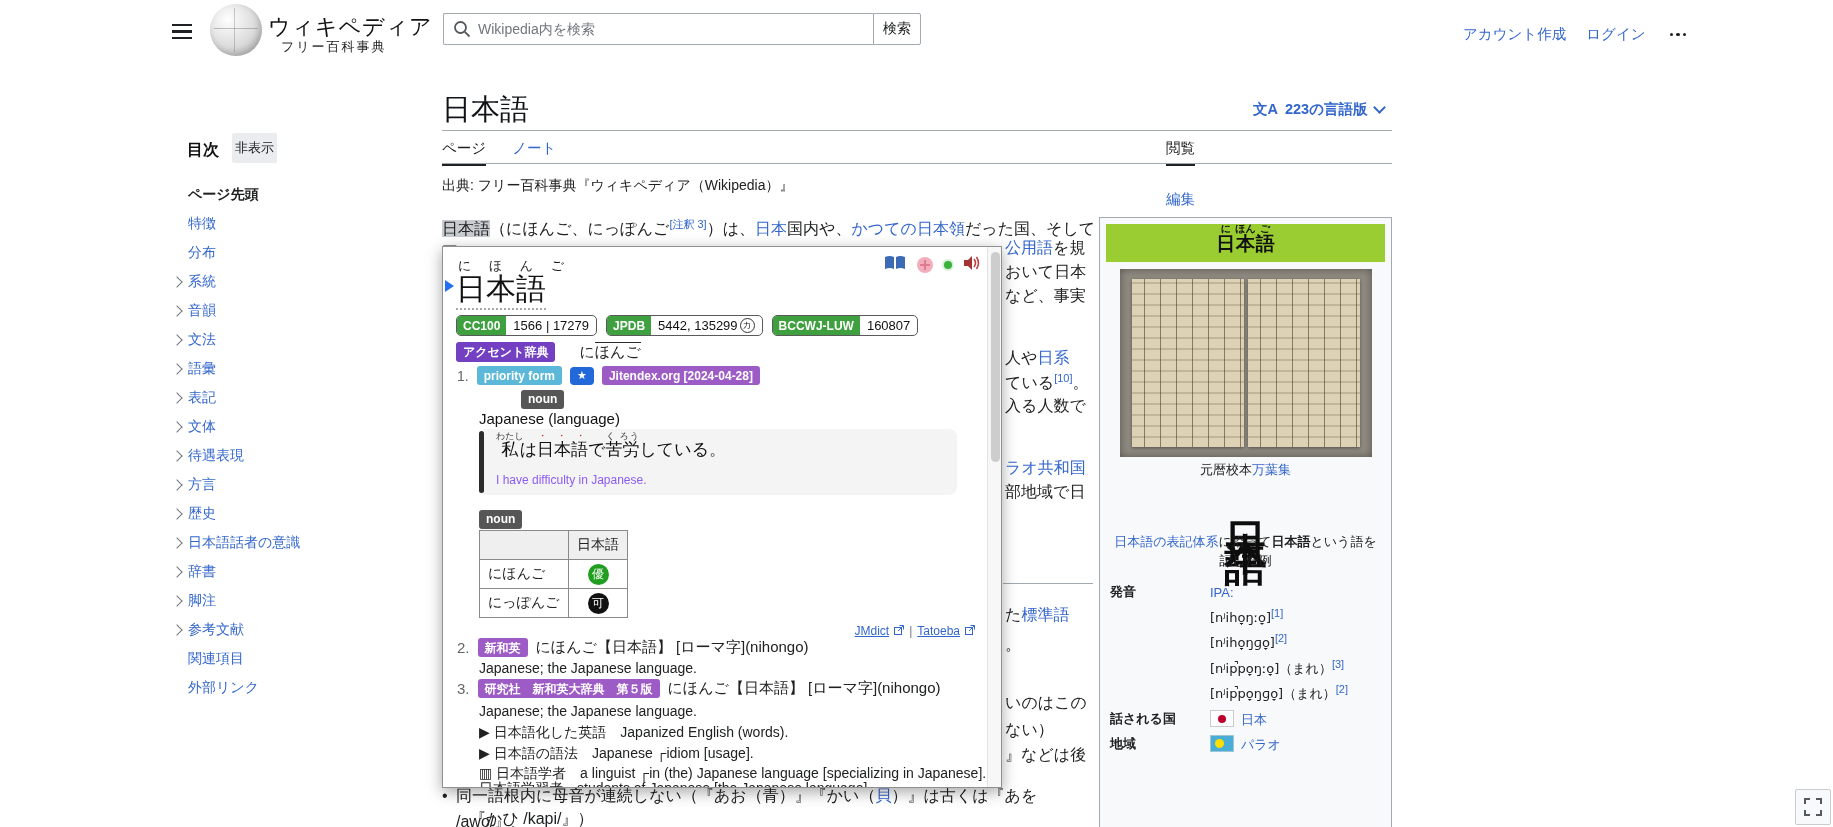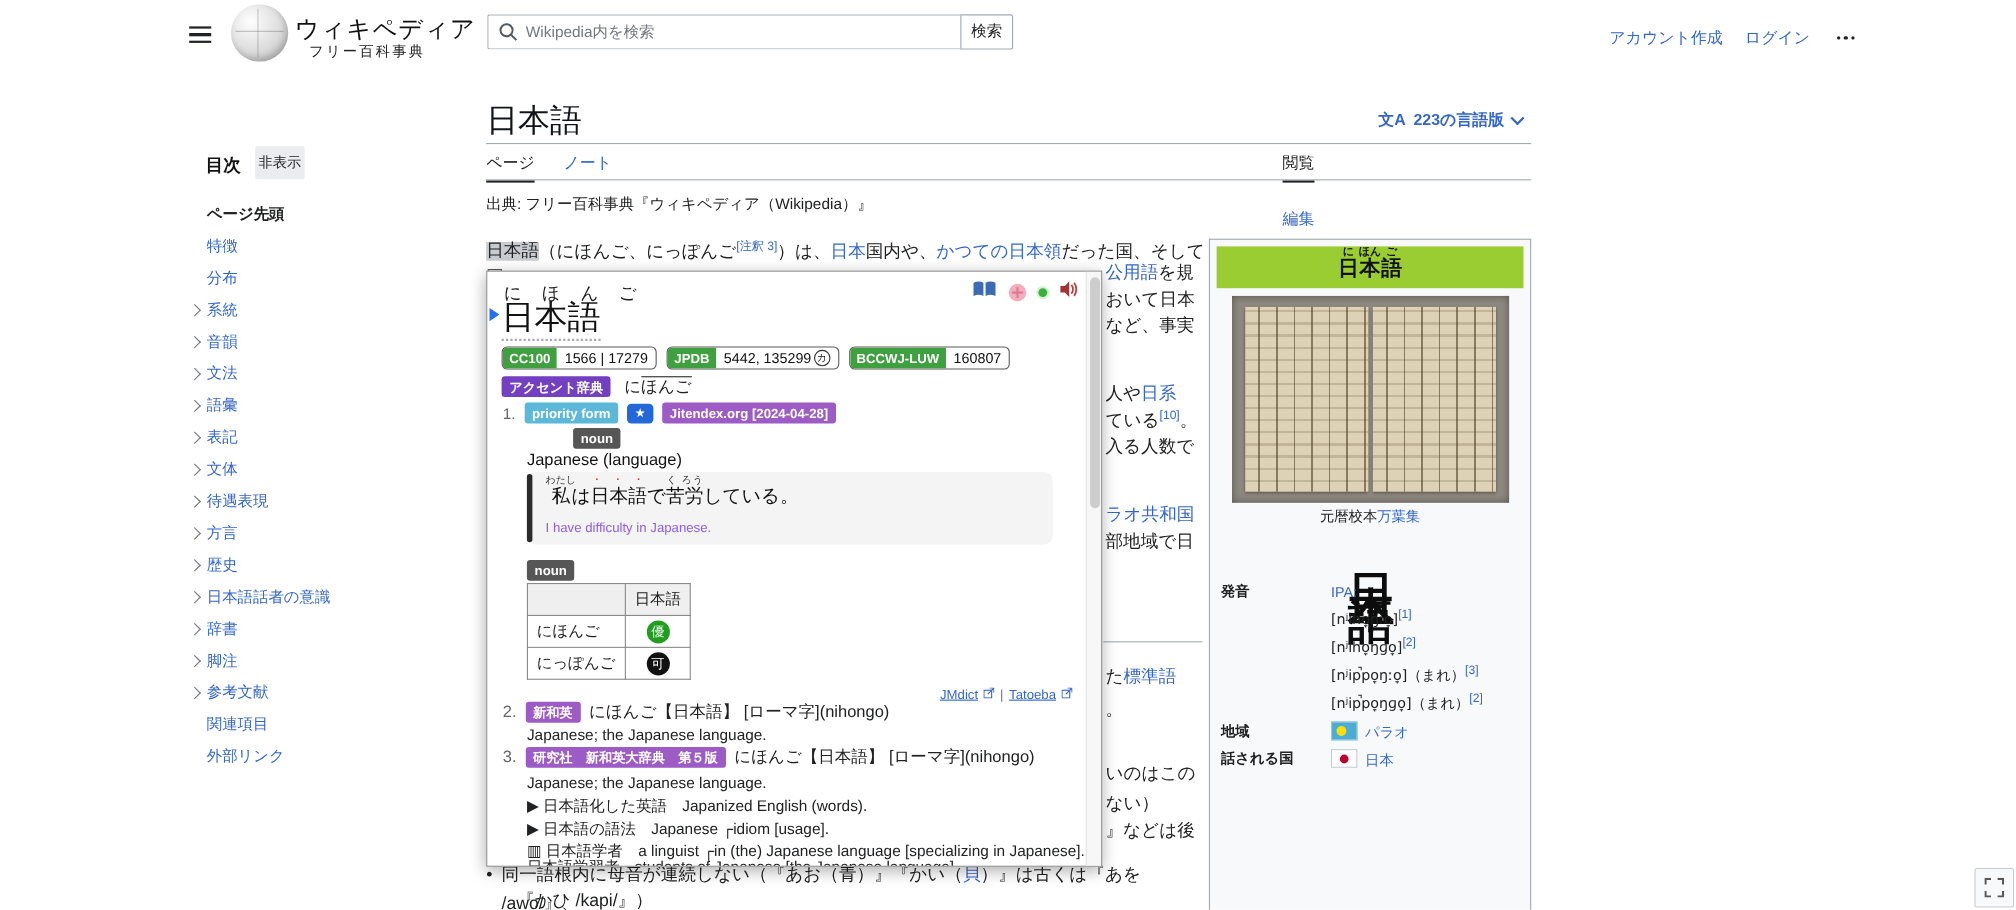--- a/index.html
+++ b/index.html
@@ -60,36 +60,36 @@
   .secrule{left:1003px;top:583px;width:90px;border-top:1px solid #a2a9b1;}
   .bullet{left:456px;top:783px;width:650px;font-size:16px;line-height:26px;}
   .bullet:before{content:"•";position:absolute;left:-14px;color:#202122;}
   .bullet2{left:470px;top:809px;font-size:16px;}
 
   
   .popup{left:442px;top:246px;width:558px;height:540px;background:#fff;border:1px solid #909090;
          box-shadow:0 4px 14px rgba(0,0,0,.35);z-index:30;overflow:hidden;}
   .pmarker{position:absolute;left:2px;top:33px;width:0;height:0;border-left:9px solid #2470f1;
            border-top:6px solid transparent;border-bottom:6px solid transparent;}
-  .preading{position:absolute;left:15px;top:10px;font-size:16px;letter-spacing:7px;color:#1a1a1a;}
+  .preading{position:absolute;left:15px;top:10px;font-size:13px;letter-spacing:7px;color:#1a1a1a;}
   .picons{position:absolute;right:20px;top:8px;display:flex;gap:11px;align-items:center;}
   .addnote{width:16px;height:16px;border-radius:50%;background:#f3aebd;position:relative;cursor:pointer;}
   .addnote:before{content:"";position:absolute;left:7px;top:3px;width:2px;height:10px;background:#dd7b92;}
   .addnote:after{content:"";position:absolute;left:3px;top:7px;width:10px;height:2px;background:#dd7b92;}
   .gdot{width:8px;height:8px;border-radius:50%;background:#39b339;box-shadow:0 0 0 2px #d9f0d9;cursor:pointer;}
   .pheadword{position:absolute;left:13px;top:24px;font-size:30px;color:#111;
              border-bottom:2px dotted #a9a9a9;padding-bottom:1px;line-height:1.2;}
   .freqrow{position:absolute;left:13px;top:68px;display:flex;}
   .pill{display:inline-flex;align-items:stretch;border:1px solid #5a5a5a;border-radius:5px;overflow:hidden;
         margin-right:9px;font-size:13px;background:#fff;}
   .pill .pl{background:#3fa03f;color:#fff;font-weight:bold;padding:2px 6px;font-size:12px;display:flex;align-items:center;}
   .pill .pv{padding:2px 7px;color:#111;display:flex;align-items:center;gap:1px;}
   .circ{display:inline-block;width:13px;height:13px;border:1px solid #333;border-radius:50%;font-size:9px;
         line-height:13px;text-align:center;margin-left:1px;}
-  .accrow{position:absolute;left:13px;top:95px;font-size:15px;display:flex;align-items:center;gap:12px;}
+  .accrow{position:absolute;left:13px;top:95px;font-size:15px;display:flex;align-items:center;gap:24px;}
   .tag{display:inline-block;border-radius:3px;padding:2.5px 7px;font-size:12px;font-weight:bold;color:#fff;line-height:1.2;}
   .t-purple{background:#9d5bc5;} .t-deeppurple{background:#7240c0;} .t-cyan{background:#5cb8d8;}
   .t-gray{background:#565656;}
   .starbtn{display:inline-block;background:#2268d9;color:#fff;border-radius:4px;padding:2.5px 7px;font-size:11px;cursor:pointer;}
   .ovl{display:inline-block;border-top:1.5px solid #2a2a2a;line-height:1.15;}
   .defrow{position:absolute;left:14px;top:119px;display:flex;gap:8px;align-items:center;font-size:14px;}
   .num{color:#666;}
   .posrow{position:absolute;left:36px;top:142px;margin-left:42px;}
   .gloss1{position:absolute;left:36px;top:163px;font-size:15px;color:#111;}
   .exbox{position:absolute;left:36px;top:182px;width:478px;height:66px;background:#f4f4f4;border-radius:8px;}
@@ -378,39 +378,42 @@
 
   <div class="manuscript">
     <div class="mpage l"></div>
     <div class="mpage r"></div>
   </div>
   <div class="ibcap">
     <span>元暦校本</span><span class="link">万葉集</span>
   </div>
 
   <div class="ibvert"><span>日本語</span></div>
+  <div class="ibdesc">
+    <span class="link">日本語の表記体系</span><span>に沿って</span><b>日本語</b><span>という語を記した例</span>
+  </div>
 
   <div class="ibrow">
     <div class="iblabel">発音</div>
     <div class="ibval">
       <div class="ipaline"><span class="link">IPA:</span></div>
       <div class="ipaline"><span class="ipa">[nʲiho̞ŋːo̞]</span><span></span><span class="sup">[1]</span></div>
       <div class="ipaline"><span class="ipa">[nʲiho̞ŋɡo̞]</span><span></span><span class="sup">[2]</span></div>
       <div class="ipaline"><span class="ipa">[nʲip̚po̞ŋːo̞]</span><span>（まれ）</span><span class="sup">[3]</span></div>
       <div class="ipaline"><span class="ipa">[nʲip̚po̞ŋɡo̞]</span><span>（まれ）</span><span class="sup">[2]</span></div>
     </div>
   </div>
 
   <div class="ibrow">
+    <div class="iblabel">話される国</div>
+    <div class="ibval"><span class="flag flag-jp"></span><span class="link">日本</span></div>
+  </div>
+  <div class="ibrow">
     <div class="iblabel">地域</div>
     <div class="ibval"><span class="flag flag-pw"></span><span class="link">パラオ</span></div>
-  </div>
-  <div class="ibrow">
-    <div class="iblabel">話される国</div>
-    <div class="ibval"><span class="flag flag-jp"></span><span class="link">日本</span></div>
   </div>
 </div>
 
 <div class="abs fsbtn">
   <svg width="18" height="18" viewBox="0 0 18 18">
       <path d="M1 6 V1 H6 M12 1 H17 V6 M17 12 V17 H12 M6 17 H1 V12" stroke="#54595d" stroke-width="2" fill="none"></path>
     </svg>
 </div>
 
 </body></html>

